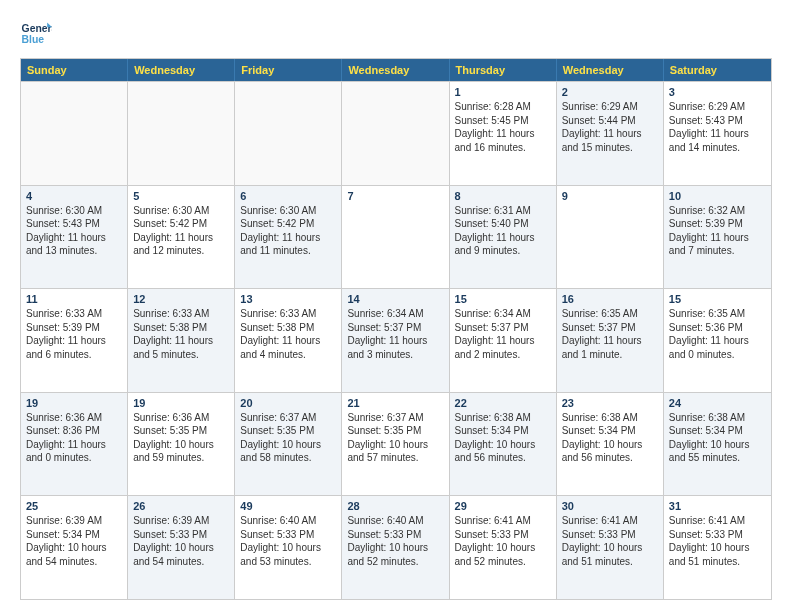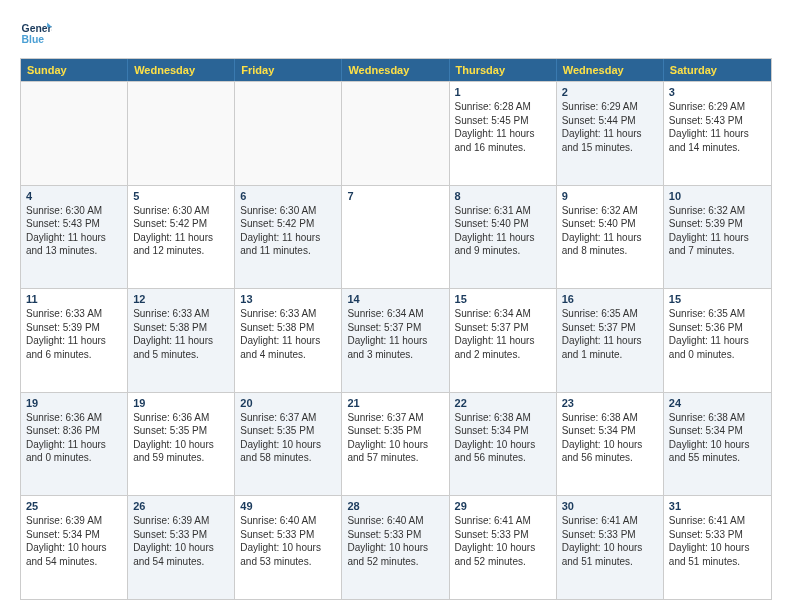--- a/index.html
+++ b/index.html
@@ -184,24 +184,20 @@
           </div>
           <div class="cal-cell shaded">
             <span class="day-num">8</span>
             <div class="cell-text">Sunrise: 6:31 AM
 Sunset: 5:40 PM
 Daylight: 11 hours
 and 9 minutes.</div>
           </div>
           <div class="cal-cell">
             <span class="day-num">9</span>
-            <div class="cell-text">Sunrise: 6:32 AM
-Sunset: 5:40 PM
-Daylight: 11 hours
-and 8 minutes.</div>
           </div>
           <div class="cal-cell shaded">
             <span class="day-num">10</span>
             <div class="cell-text">Sunrise: 6:32 AM
 Sunset: 5:39 PM
 Daylight: 11 hours
 and 7 minutes.</div>
           </div>
         </div>
         <div class="cal-row">

